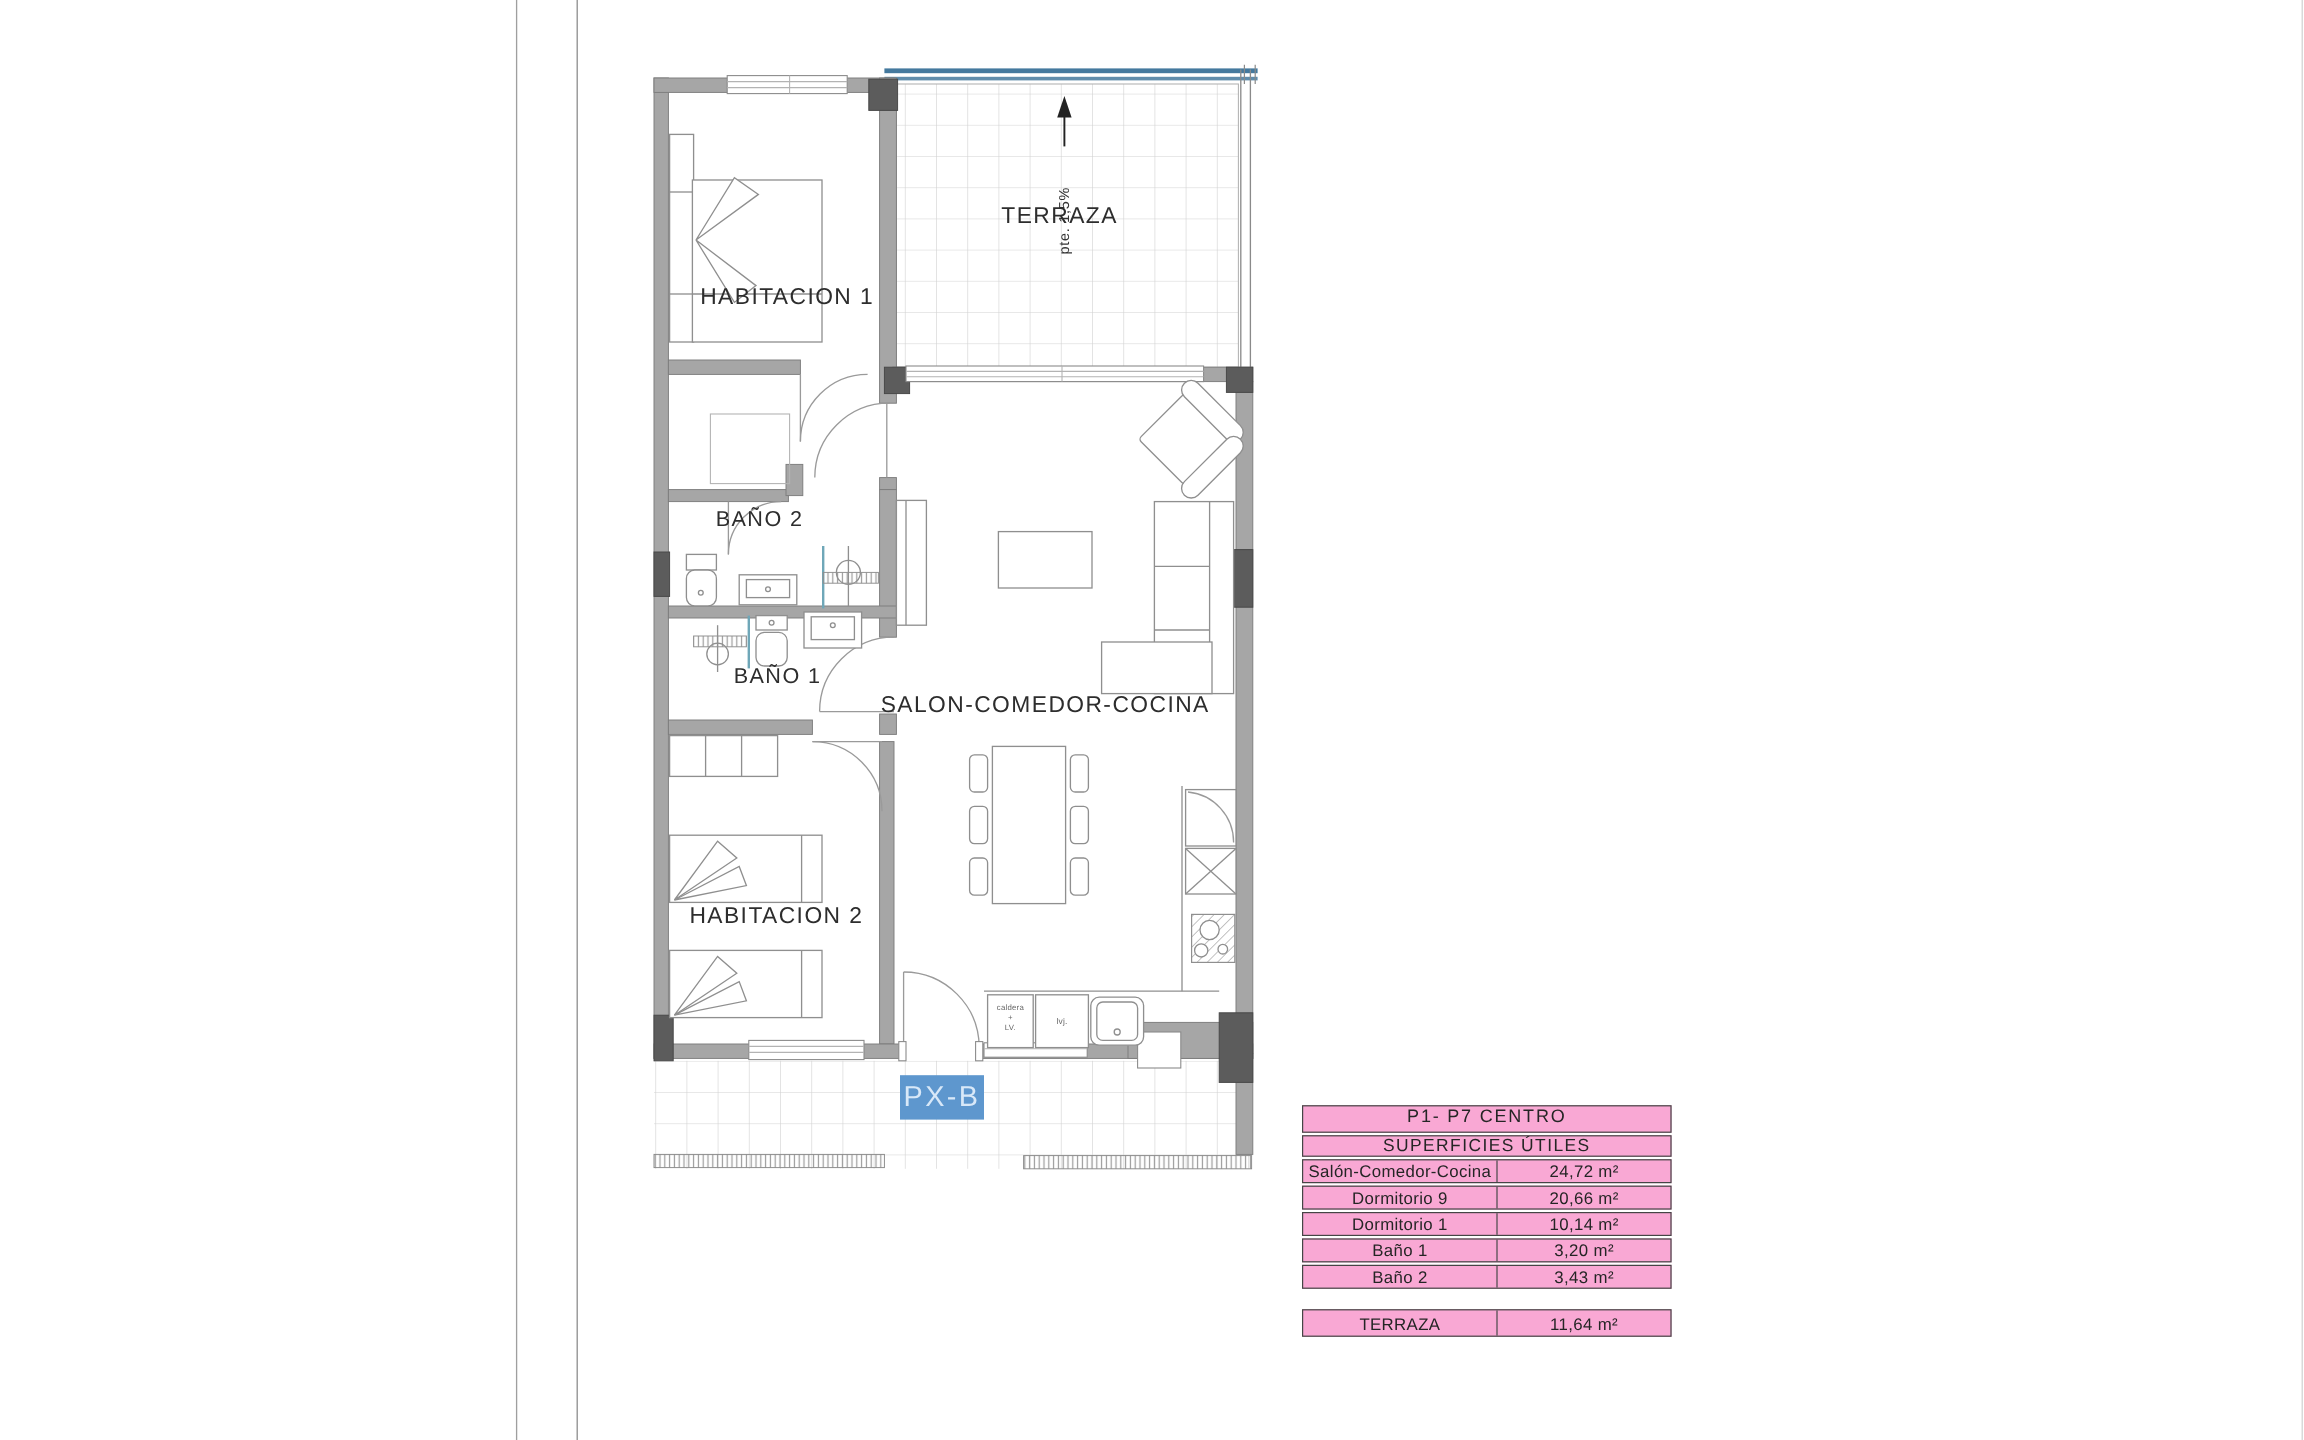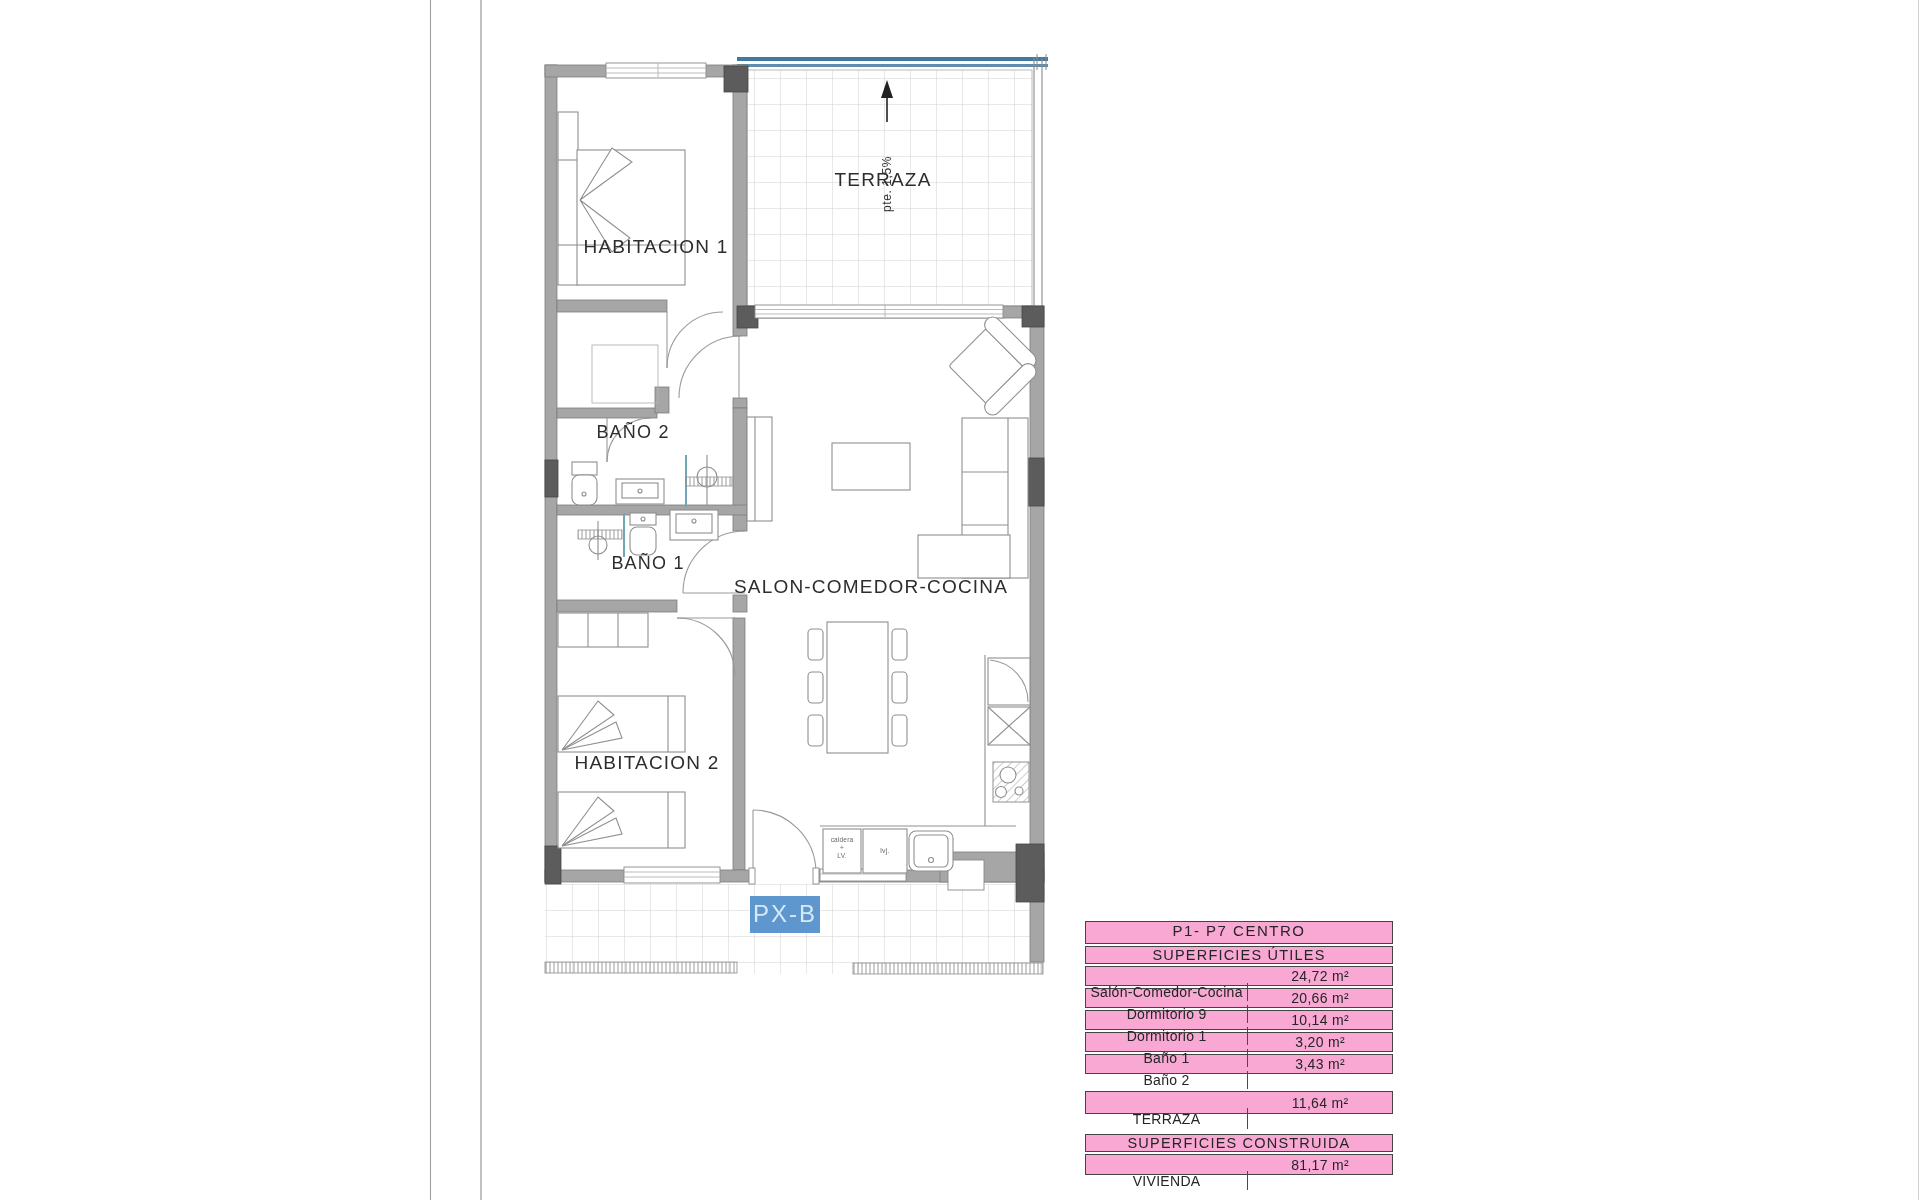--- a/index.html
+++ b/index.html
@@ -25,21 +25,21 @@
   
   .tables{position:absolute;left:1085px;top:919px;width:308px;color:#252525;}
   .tbl{width:100%;}
   .trow{box-sizing:border-box;border:1.4px solid #454545;margin-top:2px;
         display:flex;align-items:flex-start;justify-content:center;background:#f9a8d4;
         font-size:14px;letter-spacing:.3px;}
   .trow.hdr{height:23px;font-size:15px;letter-spacing:1.5px;}
   .trow.sub{height:18px;font-size:14.5px;letter-spacing:1.2px;}
   .trow.cells{height:20px;padding:0;justify-content:flex-start;}
   .trow.cells .c1{box-sizing:border-box;width:53%;height:100%;border-right:1.3px solid #4a4a4a;
-        display:flex;align-items:center;justify-content:center;margin-top:16px;}
+        display:flex;align-items:center;justify-content:center;}
   .trow.cells .c2{box-sizing:border-box;width:47%;height:100%;
         display:flex;align-items:center;justify-content:center;}
   .gap17{height:15px;}
   .gap20{height:18px;}
 </style>
 </head>
 <body>
 
 <div class="page">
 
@@ -302,24 +302,15 @@
 
   <div class="tbl">
     <div class="trow cells" style="height:23px">
       <span class="c1">TERRAZA</span>
       <span class="c2">11,64 m²</span>
     </div>
   </div>
 
   <div class="gap20"></div>
 
-  <div class="tbl">
-    <div class="trow sub">
-          <span>SUPERFICIES CONSTRUIDA</span>
-        </div>
-    <div class="trow cells" style="height:21px">
-      <span class="c1">VIVIENDA</span>
-      <span class="c2">81,17 m²</span>
-    </div>
-  </div>
 </div>
 
 </div>
 
 </body></html>

